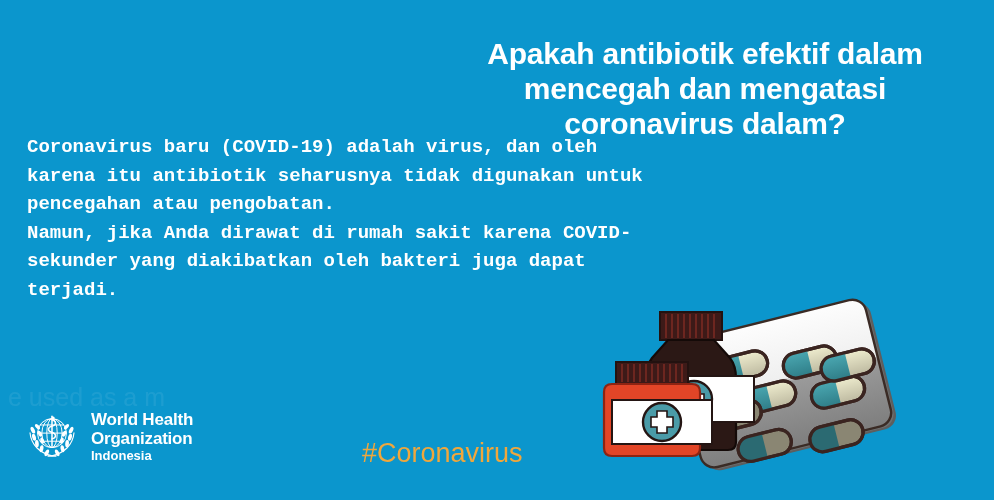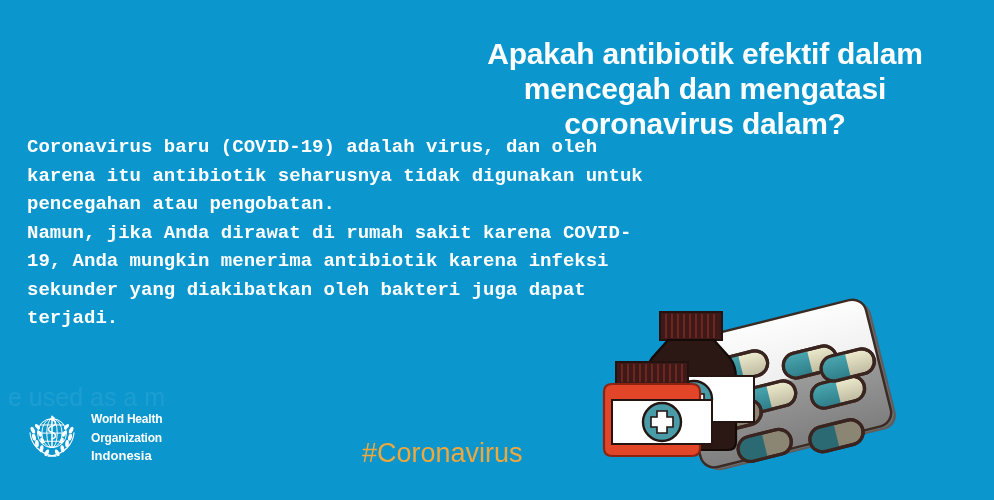--- a/index.html
+++ b/index.html
@@ -33,21 +33,21 @@
   .hashtag{
     position:absolute;left:362px;top:438px;
     color:#f0a73c;font-size:27px;font-weight:normal;letter-spacing:0px;
   }
 
   
   .who-logo{position:absolute;left:23px;top:406px;display:flex;align-items:flex-start;}
   .who-emblem{width:58px;height:60px;flex:0 0 auto;}
   .who-wordmark{margin-left:10px;padding-top:4px;}
   .who-wordmark .w1,.who-wordmark .w2{
-    color:#ffffff;font-size:12px;line-height:19px;font-weight:bold;display:block;
+    color:#ffffff;font-size:17px;line-height:19px;font-weight:bold;display:block;
     letter-spacing:-0.2px;
   }
   .who-rule{width:88px;height:1px;background:#9fd3ec;margin:4px 0 3px 0;}
   .who-country{color:#ffffff;font-size:13px;font-weight:bold;display:block;letter-spacing:0px;}
 
   
   .illustration{position:absolute;left:590px;top:290px;width:400px;height:205px;}
   .illustration svg{display:block;}
 
   
@@ -69,21 +69,20 @@
     <span class="hl-line">mencegah dan mengatasi</span>
     <span class="hl-line">coronavirus dalam?</span>
   </div>
 
   <div class="bodycopy">
     <span class="para">
       <span class="ln">Coronavirus baru (COVID-19) adalah virus, dan oleh</span>
       <span class="ln">karena itu antibiotik seharusnya tidak digunakan untuk</span>
       <span class="ln">pencegahan atau pengobatan.</span>
       <span class="ln">Namun, jika Anda dirawat di rumah sakit karena COVID-</span>
-      <span class="ln">19, Anda mungkin menerima antibiotik karena infeksi</span>
       <span class="ln">sekunder yang diakibatkan oleh bakteri juga dapat</span>
       <span class="ln">terjadi.</span>
     </span>
   </div>
 
   <div class="hashtag">#Coronavirus</div>
 
   <div class="who-logo">
     <span class="who-emblem">
       <svg viewBox="0 0 100 100" width="58" height="60" aria-hidden="true">

